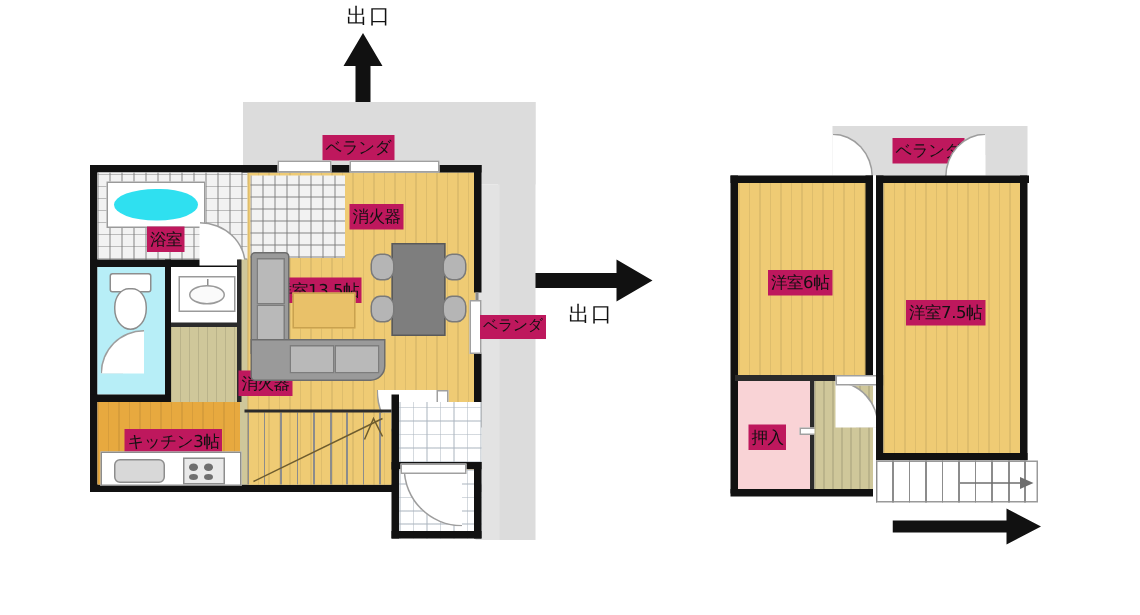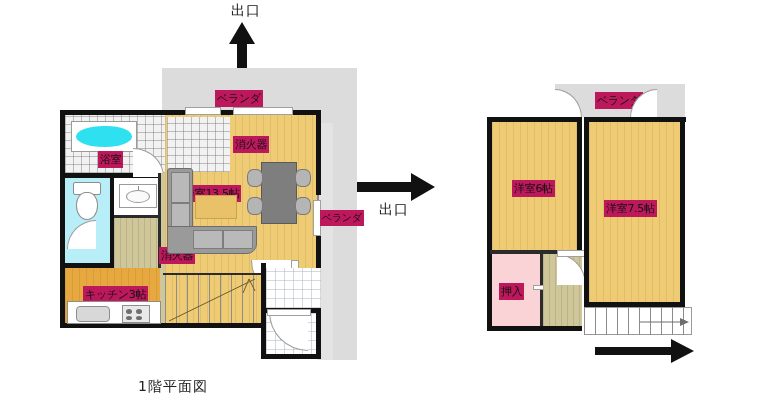--- a/index.html
+++ b/index.html
@@ -196,21 +196,20 @@
 
     <div class="abs wall" style="left:206px;top:203px;width:5px;height:96px;"></div>
     <div class="abs f-fine" style="left:211px;top:208px;width:55px;height:40px;"></div>
     <div class="abs wall" style="left:206px;top:248px;width:60px;height:5px;"></div>
     <div class="abs f-fine" style="left:211px;top:253px;width:55px;height:46px;"></div>
     <div class="abs wall" style="left:261px;top:248px;width:5px;height:51px;"></div>
     <div class="abs wall" style="left:206px;top:294px;width:60px;height:5px;"></div>
     <div class="swing bl" style="left:214px;top:252px;width:38px;height:38px;border-right:none;border-top:none;"></div>
     <div class="slid" style="left:212px;top:249px;width:42px;height:5px;"></div>
 
-    <div class="plan-title" style="left:83px;top:318px;">1階平面図</div>
   </div>
 
   <div class="abs" style="left:470px;top:80px;width:250px;height:305px;">
 
     <div class="abs f-gray" style="left:85px;top:4px;width:130px;height:33px;"></div>
     <div class="lab" style="left:125px;top:12px;">ベランダ</div>
 
     <div class="swing tr" style="left:85px;top:9px;width:26px;height:28px;border-left:none;border-bottom:none;"></div>
     <div class="swing tl" style="left:160px;top:9px;width:26px;height:28px;border-right:none;border-bottom:none;"></div>
 

